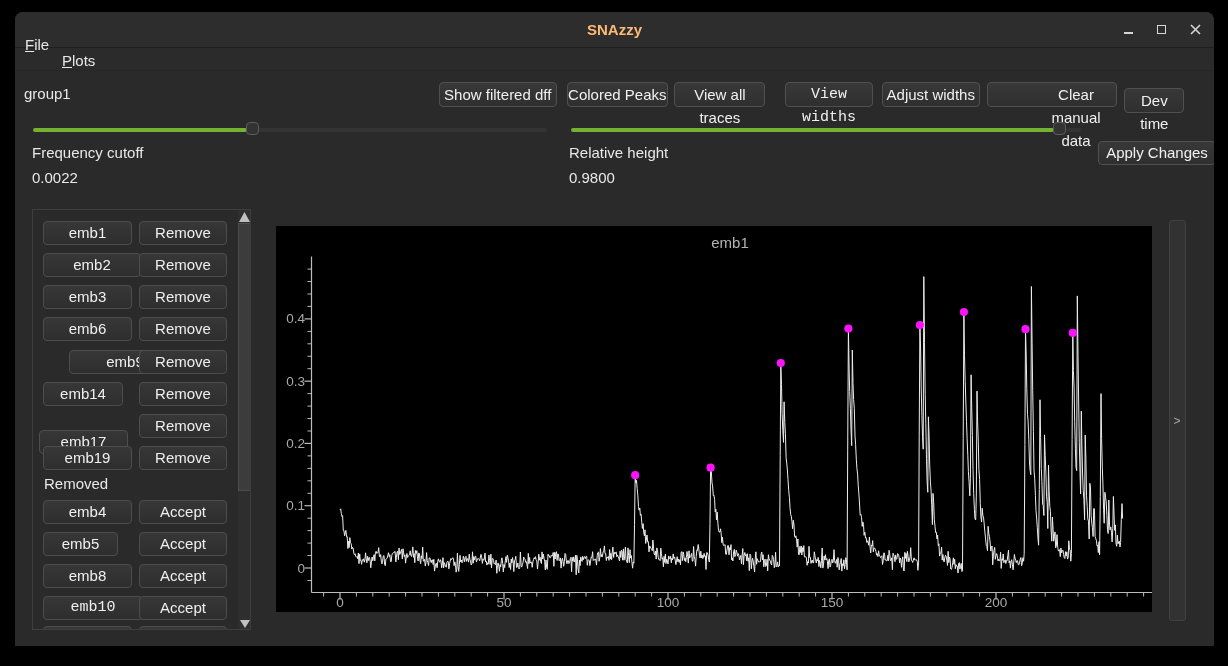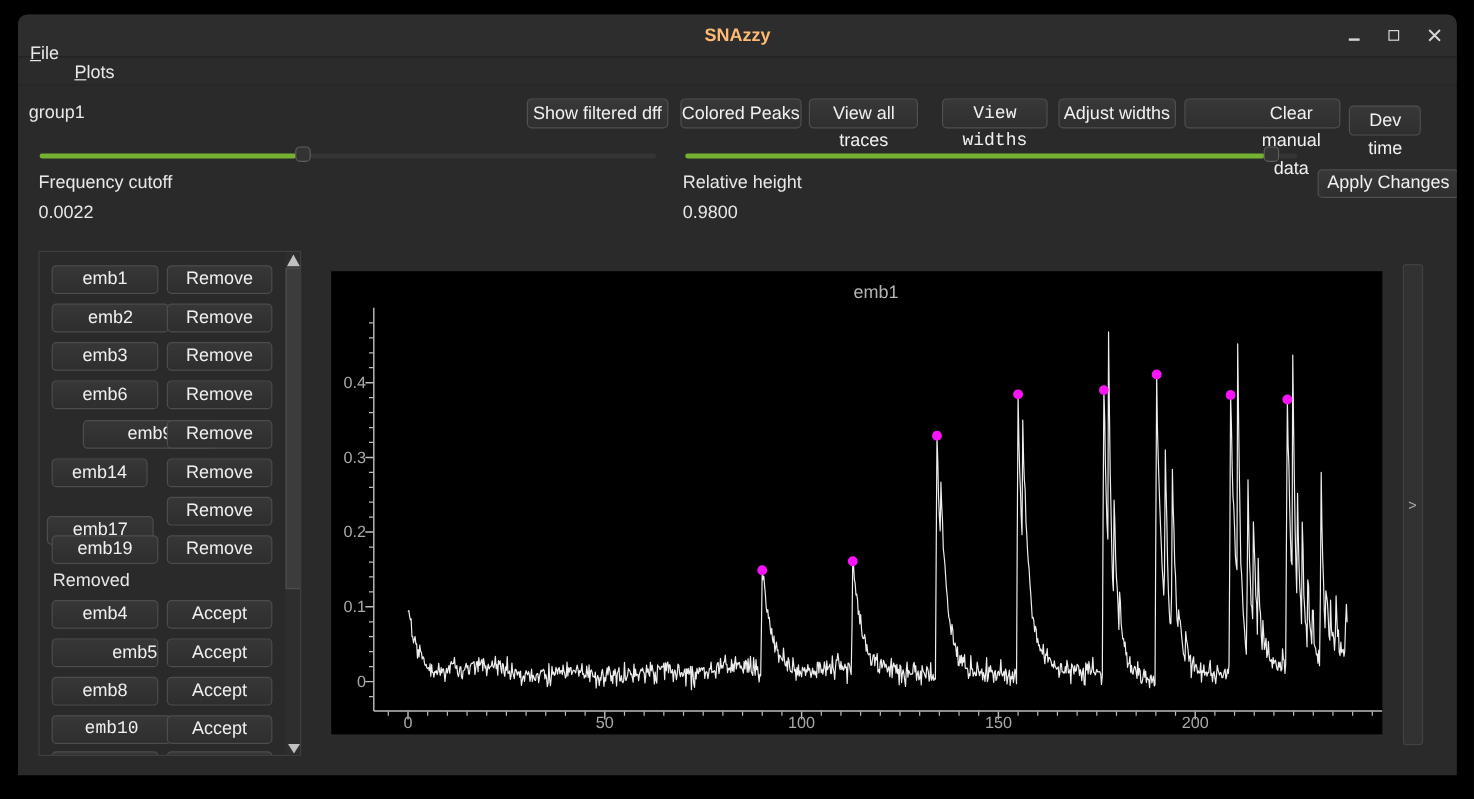--- a/index.html
+++ b/index.html
@@ -69,21 +69,21 @@
     <div class="sbtn" style="left:106px;top:140.1px;width:88px;">Remove</div>
     <div class="sbtn" style="left:10px;top:172.2px;width:80px;">emb14</div>
     <div class="sbtn" style="left:106px;top:172.2px;width:88px;">Remove</div>
     <div class="sbtn" style="left:6px;top:204.3px;width:89px;margin-top:16px;">emb17</div>
     <div class="sbtn" style="left:106px;top:204.3px;width:88px;">Remove</div>
     <div class="sbtn" style="left:10px;top:236.5px;width:89px;">emb19</div>
     <div class="sbtn" style="left:106px;top:236.5px;width:88px;">Remove</div>
     <div class="lbl" style="left:11px;top:265px;">Removed</div>
     <div class="sbtn" style="left:10px;top:290.4px;width:89px;">emb4</div>
     <div class="sbtn" style="left:106px;top:290.4px;width:88px;">Accept</div>
-    <div class="sbtn" style="left:10px;top:322.5px;width:89px;text-align:right;">emb5</div>
+    <div class="sbtn" style="left:10px;top:322.5px;width:75px;">emb5</div>
     <div class="sbtn" style="left:106px;top:322.5px;width:88px;">Accept</div>
     <div class="sbtn" style="left:10px;top:354.6px;width:89px;">emb8</div>
     <div class="sbtn" style="left:106px;top:354.6px;width:88px;">Accept</div>
     <div class="sbtn" style="left:10px;top:386.7px;width:100px;font-family:Liberation Mono, monospace;">emb10</div>
     <div class="sbtn" style="left:106px;top:386.7px;width:88px;">Accept</div>
     <div class="sbtn" style="left:10px;top:416.5px;width:89px;"></div>
     <div class="sbtn" style="left:106px;top:416.5px;width:88px;"></div>
 
     <div class="abs" style="left:205px;top:0;width:13px;height:419px;background:#2e2e2e;"></div>
     <div class="abs" style="left:205px;top:13.5px;width:13px;height:268px;background:#3c3c3c;border:1px solid #4e4e4e;"></div>

